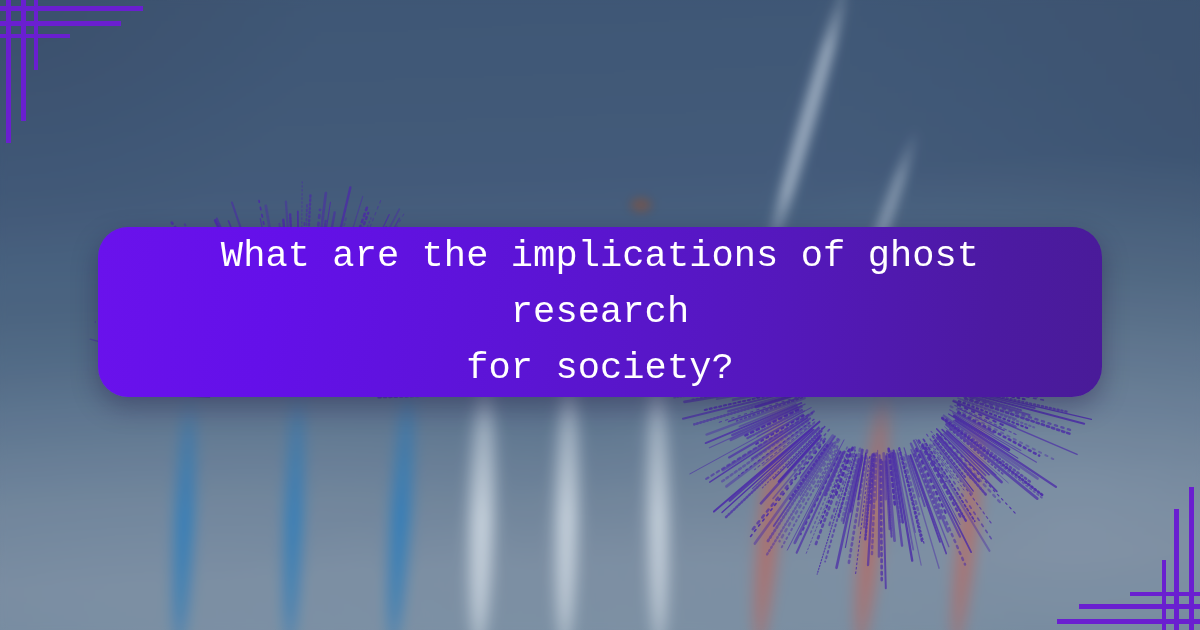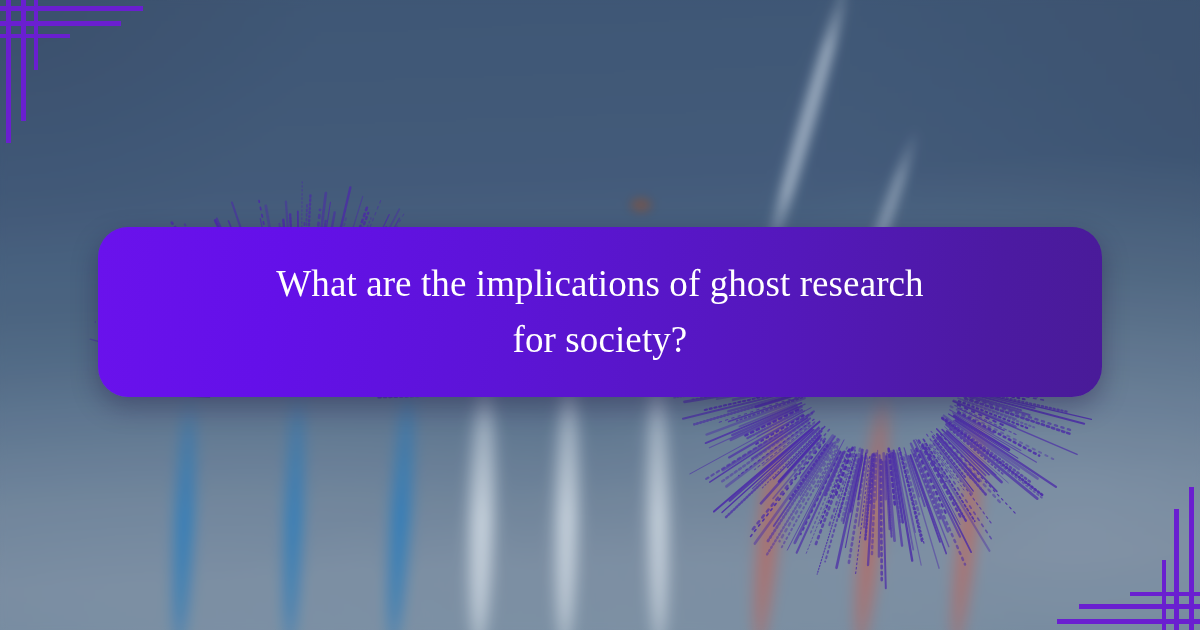--- a/index.html
+++ b/index.html
@@ -122,21 +122,21 @@
     width:1004px; height:170px;
     border-radius:30px;
     background:linear-gradient(100deg, #6a12ec 0%, #6410e9 18%, #5c14d6 42%, #5418bb 68%, #4c1aa2 88%, #491b98 100%);
     box-shadow:0 10px 26px rgba(26,12,60,.34);
     display:flex;
     align-items:center;
     justify-content:center;
   }
   #card-text {
     color:#ffffff;
-    font-family:Liberation Serif, serif;
+    font-family:Liberation Mono, monospace;
     font-size:37px;
     font-weight:400;
     line-height:1.52;
     text-align:center;
     letter-spacing:.1px;
     max-width:880px;
     padding:0 32px;
     white-space:pre-line;
   }
 </style>

